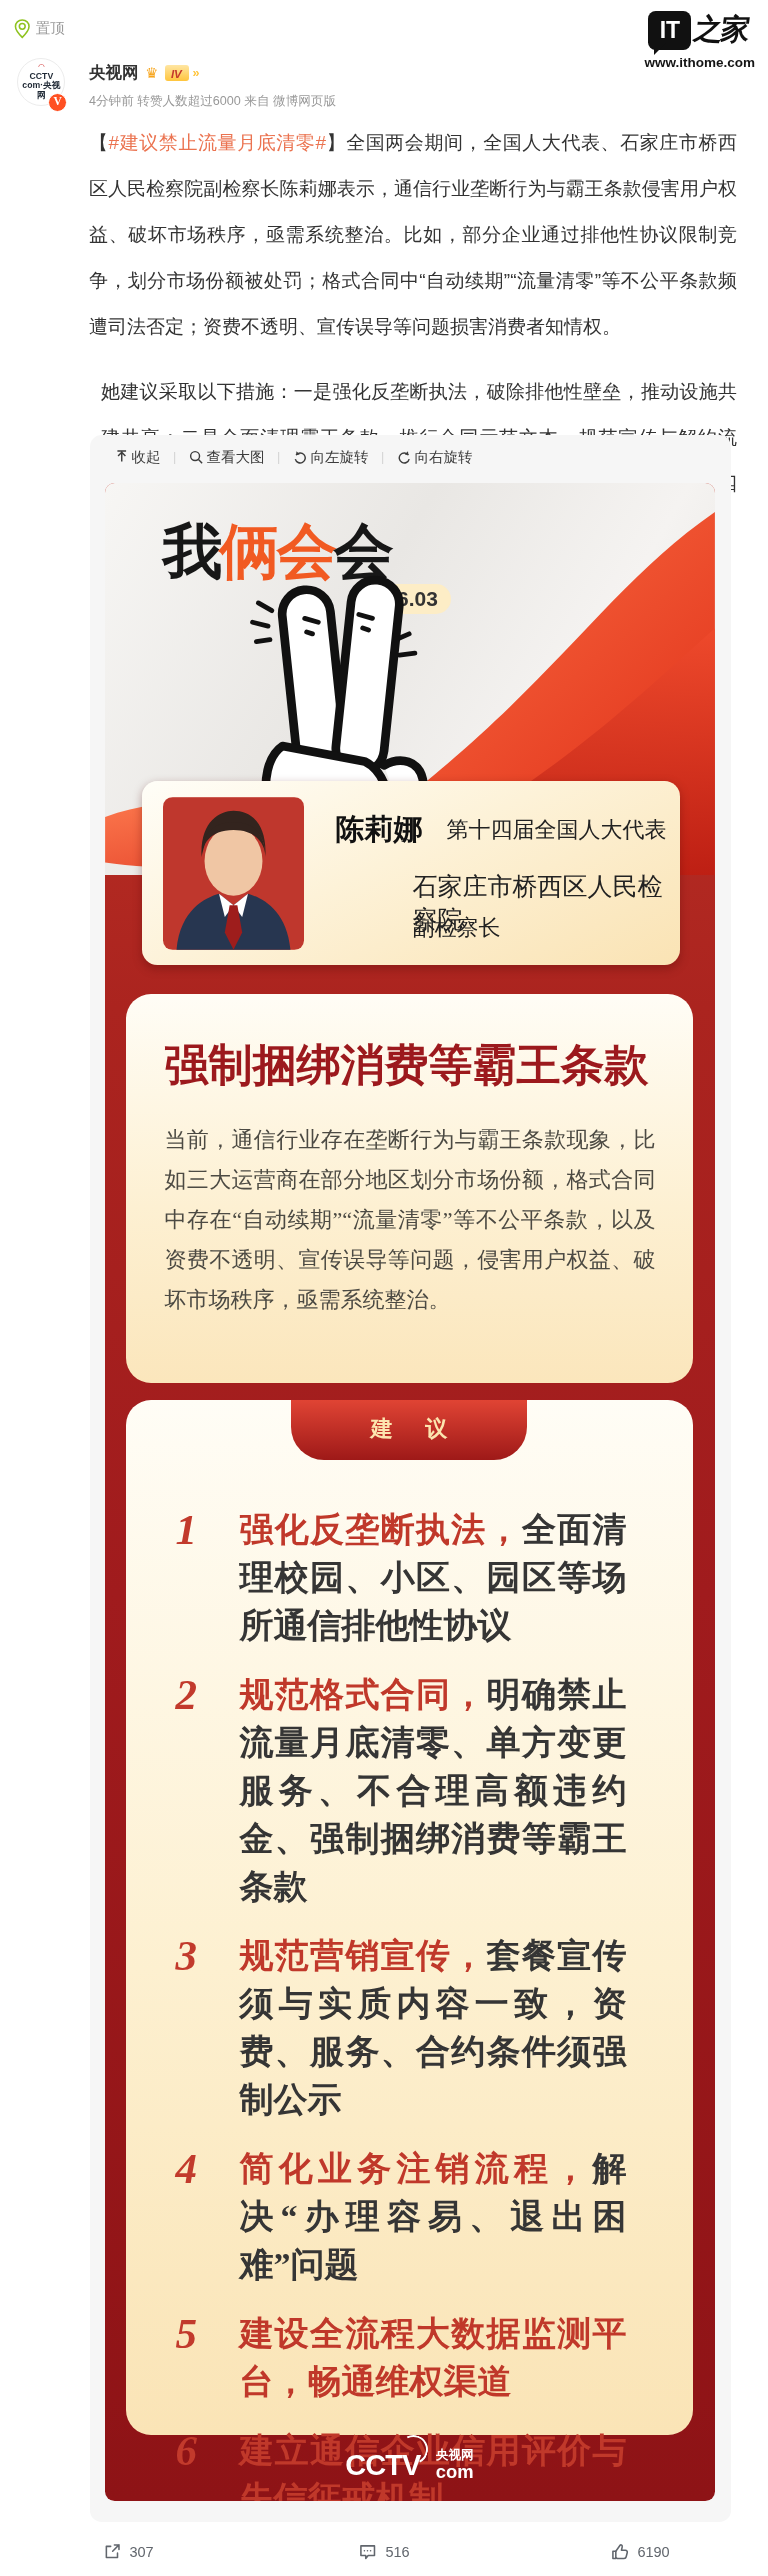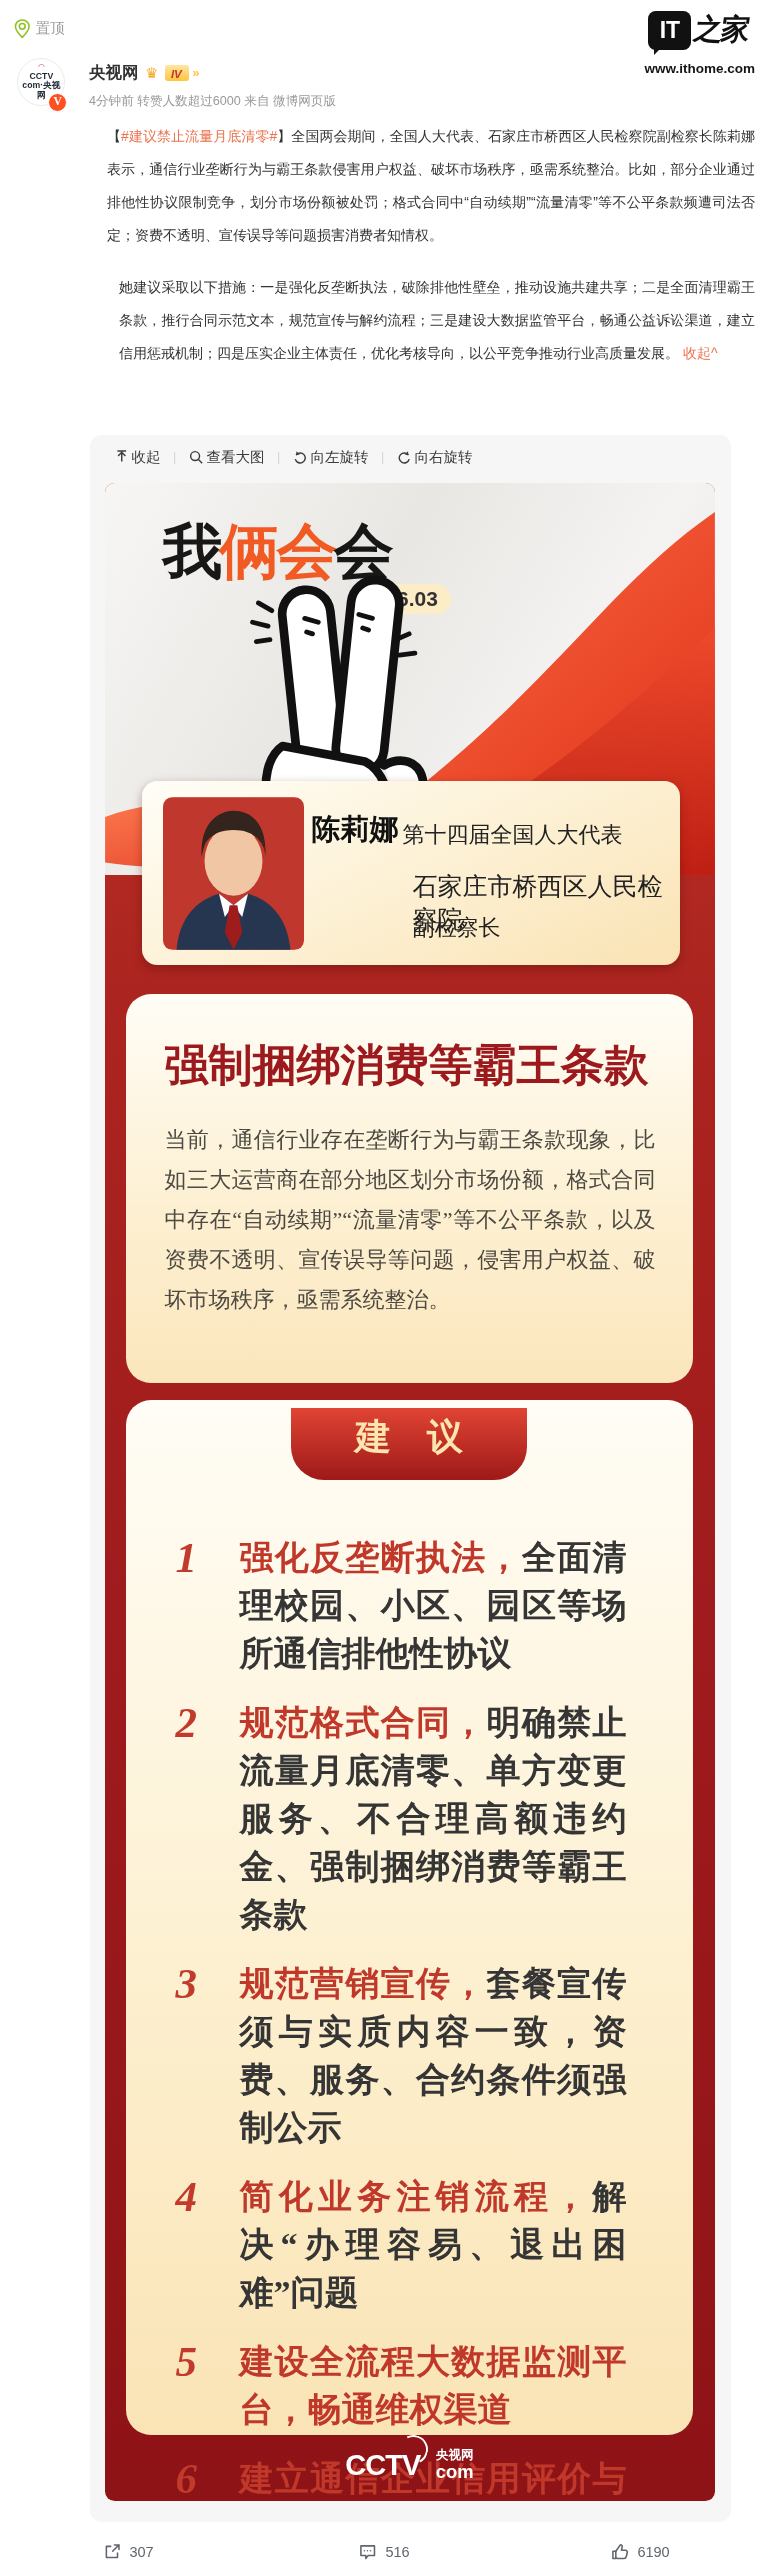--- a/index.html
+++ b/index.html
@@ -17,41 +17,41 @@
   .pin-row svg { display:block; }
   .pin-label { font-size:14.5px; color:#9a9a9a; }
 
   
   .ithome { position:absolute; right:15.5px; top:9.7px; width:108px; text-align:center; }
   .ithome-logo { display:flex; align-items:flex-end; justify-content:center; gap:2.9px; }
   .it-box { position:relative; width:43px; height:39px; background:#111; border-radius:7.7px;
             color:#fff; font-weight:bold; font-size:23px; line-height:39px; text-align:center; }
   .it-box:after { content:""; position:absolute; left:5.8px; bottom:-5.8px; border:6.8px solid transparent; border-top-color:#111; border-left-color:#111; }
   .zj { font-weight:bold; font-size:29px; color:#111; transform:skewX(-8deg); letter-spacing:-1.9px; }
-  .ithome-url { margin-top:11px; font-size:13.5px; font-weight:bold; color:#151515; }
+  .ithome-url { margin-top:5px; font-size:13.5px; font-weight:bold; color:#151515; }
 
   
   .avatar { position:absolute; left:17.4px; top:58px; width:48px; height:48px; border-radius:50%;
             background:#fff; border:1px solid #ececec; display:flex; align-items:center; justify-content:center; }
   .avatar-inner { font-size:8.7px; font-weight:bold; color:#1d2733; text-align:center; line-height:1.1; }
   .avatar-inner .swoosh { display:block; color:#c22; font-size:7.7px; }
   .v-badge { position:absolute; left:48px; top:93px; width:19.4px; height:19.4px; border-radius:50%;
              background:#ff5022; border:1.9px solid #fff; color:#fff; font-weight:bold; font-size:11.6px;
              text-align:center; line-height:16.5px; font-family:"Liberation Serif",serif; }
   .name-row { position:absolute; left:89px; top:62px; display:flex; align-items:center; gap:6.8px; }
   .username { font-size:16.5px; font-weight:bold; color:#333; }
   .crown { font-size:14.5px; color:#f7a51d; line-height:1; }
   .lv-badge { display:inline-flex; align-items:center; height:16px; padding:0 6.8px 0 5.8px;
               background:linear-gradient(180deg,#ffe6a3,#ffc53d); border-radius:2.9px;
               color:#c5392b; font-weight:bold; font-style:italic; font-size:11.6px; }
   .lv-chev { color:#ffc53d; font-weight:bold; font-size:12.6px; margin-left:-2.9px; }
   .meta-row { position:absolute; left:89px; top:93px; font-size:12.6px; color:#999; }
 
   
-  .post-text { position:absolute; left:107px; top:120px; width:648px; font-size:14px; line-height:33px; color:#333; text-align:justify; }
+  .post-text { position:absolute; left:89px; top:120px; width:648px; font-size:19px; line-height:46px; color:#333; text-align:justify; }
   .post-text .p2 { margin-top:19.4px;margin-left:12px; }
   .hashtag { color:#eb7350; }
   .collapse-link { color:#eb7350; white-space:nowrap; }
 
   
   .media-card { position:absolute; left:90px; top:435px; width:641px; height:2087px;
                 background:#f6f6f6; border-radius:11.6px; }
   .img-toolbar { position:absolute; left:25px; top:12.6px; display:flex; align-items:center; gap:12.6px;
                  font-size:14.5px; color:#3c3c3c; }
   .tb-item { display:flex; align-items:center; gap:3px; cursor:pointer; }
@@ -72,40 +72,40 @@
   .logo-text .c-orange { color:#f15a22; }
   .date-badge { position:absolute; left:244px; top:101px; background:#fdedc6; border-radius:16.5px;
                 padding:2.9px 13.5px; font-size:21px; font-weight:bold; color:#333; }
   .hand { position:absolute; left:124px; top:89px; }
 
   
   .profile-card { position:absolute; left:37px; top:298px; width:538px; height:184px; border-radius:15.5px;
                   background:linear-gradient(155deg,#fffef8 0%,#fdf2d8 45%,#fae3b4 100%);
                   box-shadow:0 3.9px 9.7px rgba(80,8,8,.35); }
   .photo { position:absolute; left:21px; top:15.5px; width:141px; height:153px; border-radius:9.7px; overflow:hidden; }
-  .profile-name-row { position:absolute; left:170px; top:29px; display:flex; align-items:flex-end; gap:4px; }
+  .profile-name-row { position:absolute; left:194px; top:29px; display:flex; align-items:center; gap:24px; }
   .profile-name { font-size:29px; font-weight:bold; color:#111; font-family:"Liberation Serif","DejaVu Serif",serif; }
   .profile-title { font-size:22px; color:#222; font-family:"Liberation Serif","DejaVu Serif",serif; }
   .org1 { position:absolute; left:271px; top:89px; font-size:25px; color:#222; font-family:Liberation Mono, monospace; }
   .org2 { position:absolute; left:271px; top:132px; font-size:22px; color:#222; font-family:"Liberation Serif","DejaVu Serif",serif; }
 
   
   .headline-card { position:absolute; left:21px; top:511px; width:567px; height:389px; border-radius:25px;
                    background:linear-gradient(180deg,#fffdf6 0%,#fdf0d2 55%,#fbe6bc 100%); }
   .headline-title { margin:43px 39px 0 39px; font-size:44px; line-height:58px; font-weight:bold;
                     color:#9c191d; font-family:"Liberation Serif","DejaVu Serif",serif; }
   .headline-body { margin:25px 37px 0 39px; font-size:22px; line-height:40px; color:#4c4a43;
                    text-align:justify; font-family:"Liberation Serif","DejaVu Serif",serif; }
 
   
   .sugg-card { position:absolute; left:21px; top:917px; width:567px; height:1035px; border-radius:25px;
                background:linear-gradient(180deg,#fffdf6 0%,#fdf0d0 55%,#fae4b6 100%); }
-  .sugg-tab { width:236px; height:72px; margin:8px auto; background:linear-gradient(180deg,#e04434,#9e1918);
+  .sugg-tab { width:236px; height:60px; margin:0 auto; background:linear-gradient(180deg,#e04434,#9e1918);
               border-radius:0 0 33px 33px; text-align:center; line-height:58px;
-              font-size:36px; font-weight:bold; letter-spacing:13.5px; color:#fce5af;
+              font-size:22px; font-weight:bold; letter-spacing:13.5px; color:#fce5af;
               font-family:"Liberation Serif","DejaVu Serif",serif; text-indent:13.5px; }
   .sugg-items { padding:46px 39px 0 50px; }
   .sugg-item { display:flex; gap:27px; margin-bottom:21px; }
   .sugg-num { width:37px; flex:0 0 37px; font-size:43px; line-height:48px; font-weight:bold; font-style:italic;
               color:#c23a2c; font-family:"Liberation Serif","DejaVu Serif",serif; }
   .sugg-text { width:387px; font-size:34px; line-height:48px; font-weight:bold; color:#353535;
                font-family:"Liberation Serif","DejaVu Serif",serif; text-align:justify; }
   .sugg-lead { color:#c0382a; }
 
   

